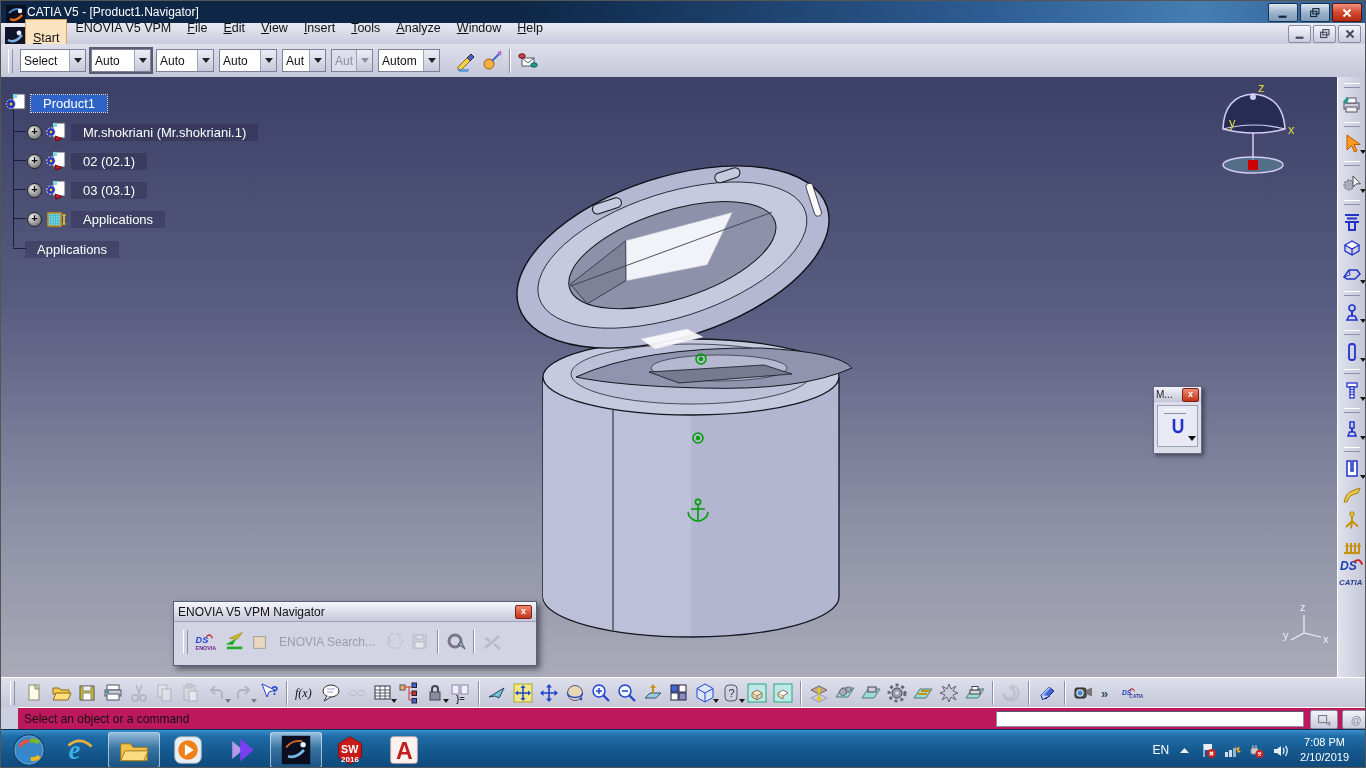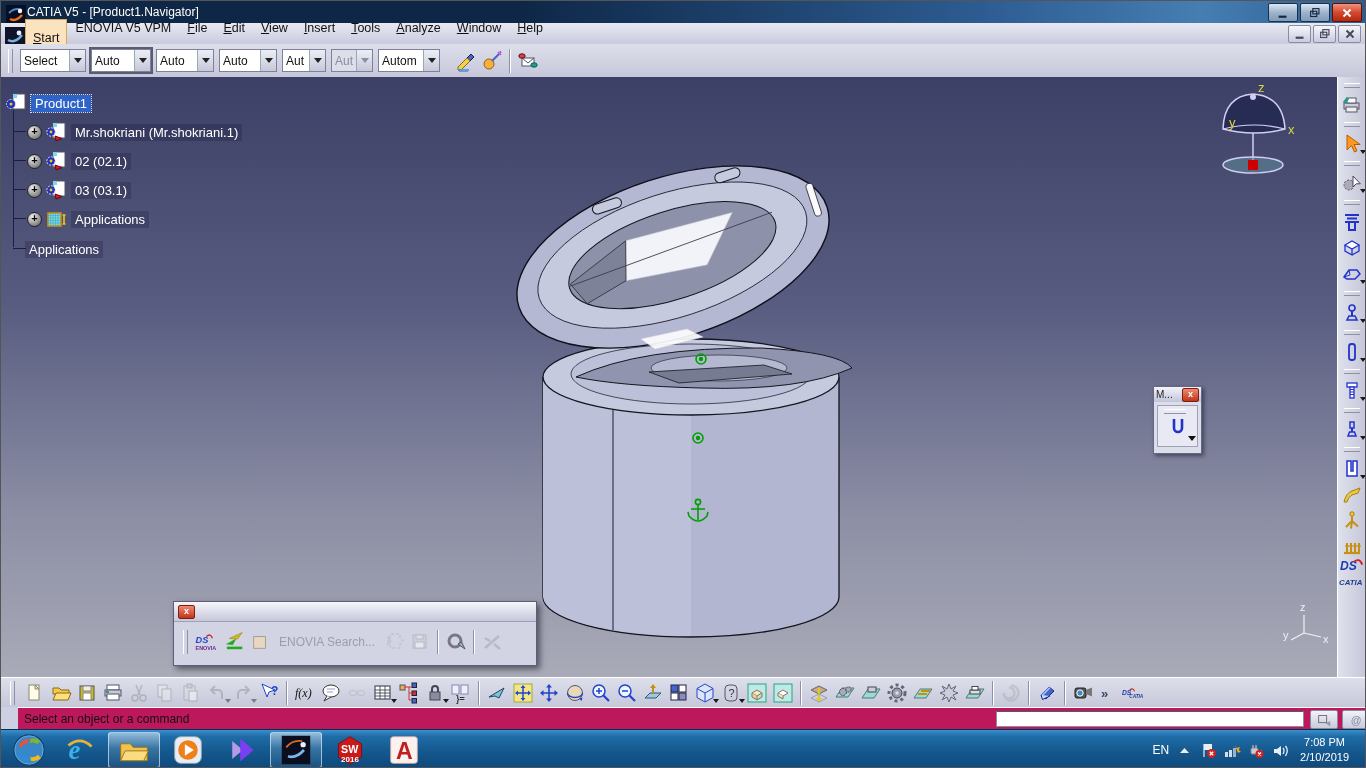--- a/index.html
+++ b/index.html
@@ -50,21 +50,21 @@
     background:linear-gradient(#3c4066 0%,#585c80 38%,#8b8da4 72%,#a9abb8 100%);}
   .modelsvg{position:absolute;left:0;top:0;pointer-events:none;}
   
   .tree{position:absolute;left:2px;top:4px;width:320px;height:260px;font-size:13px;color:#fff;}
   .tline{position:absolute;background:#1c1e40;}
   .trow{position:absolute;height:24px;display:flex;align-items:center;}
   .texp{position:absolute;width:13px;height:13px;border-radius:50%;
     background:radial-gradient(circle at 35% 30%,#efefef,#9a9a9a 55%,#5c5c5c);
     border:1px solid #222;color:#000;font-size:11px;font-weight:bold;line-height:11px;text-align:center;}
   .ticon{width:22px;height:22px;margin-right:4px;flex:0 0 auto;}
-  .tlabel{padding:1px 4px;background:rgba(12,14,40,.22);white-space:nowrap;}
+  .tlabel{padding:1px 12px;background:rgba(12,14,40,.22);white-space:nowrap;}
   .tlabel.sel{background:#2e64c8;outline:1px dotted #cfe0ff;}
   
   .right-toolbar{position:absolute;right:0;top:76px;width:28px;height:600px;
     background:linear-gradient(90deg,#dfe1ec,#c6c8da);border-left:1px solid #fff;
     display:flex;flex-direction:column;align-items:center;padding-top:2px;box-sizing:border-box;}
   .grip-h{width:16px;height:3px;margin:4px 0;border-top:1px solid #fff;border-bottom:1px solid #8e90a8;flex:0 0 auto;}
   
   .mini-window{position:absolute;left:1152px;top:309px;width:47px;height:66px;
     border:1px solid #66688a;background:#dcdee9;box-shadow:2px 2px 4px rgba(0,0,10,.45);font-size:10px;}
   .mini-title{height:15px;background:linear-gradient(#f4f4fa,#c2c4d8);display:flex;align-items:center;
@@ -373,20 +373,21 @@
             <svg width="22" height="22" viewBox="0 0 22 22" xmlns="http://www.w3.org/2000/svg">
               <path d="M7 4v9a4 4 0 0 0 8 0V4" fill="none" stroke="#2233cc" stroke-width="2.6"></path>
             </svg>
           </span>
         <span class="ddm"></span>
       </div>
     </div>
 
     <div class="enovia-window">
       <div class="enovia-title">
+        <span class="ttl">ENOVIA V5 VPM Navigator</span>
         <span class="xbtn">x</span>
       </div>
       <div class="enovia-body" id="enoviabody">
         <span class="grip-v"></span>
       <span class="tbico">
             <svg width="48" height="34" viewBox="0 0 48 34" xmlns="http://www.w3.org/2000/svg">
               <text x="1" y="19" font-size="17" font-style="italic" font-weight="bold" fill="#2244cc">DS</text>
               <path d="M21 7q8-7 11 3" stroke="#cc2222" stroke-width="2.5" fill="none"></path>
               <text x="1" y="31" font-size="10" font-weight="bold" fill="#6a2a8a">ENOVIA</text>
             </svg>

